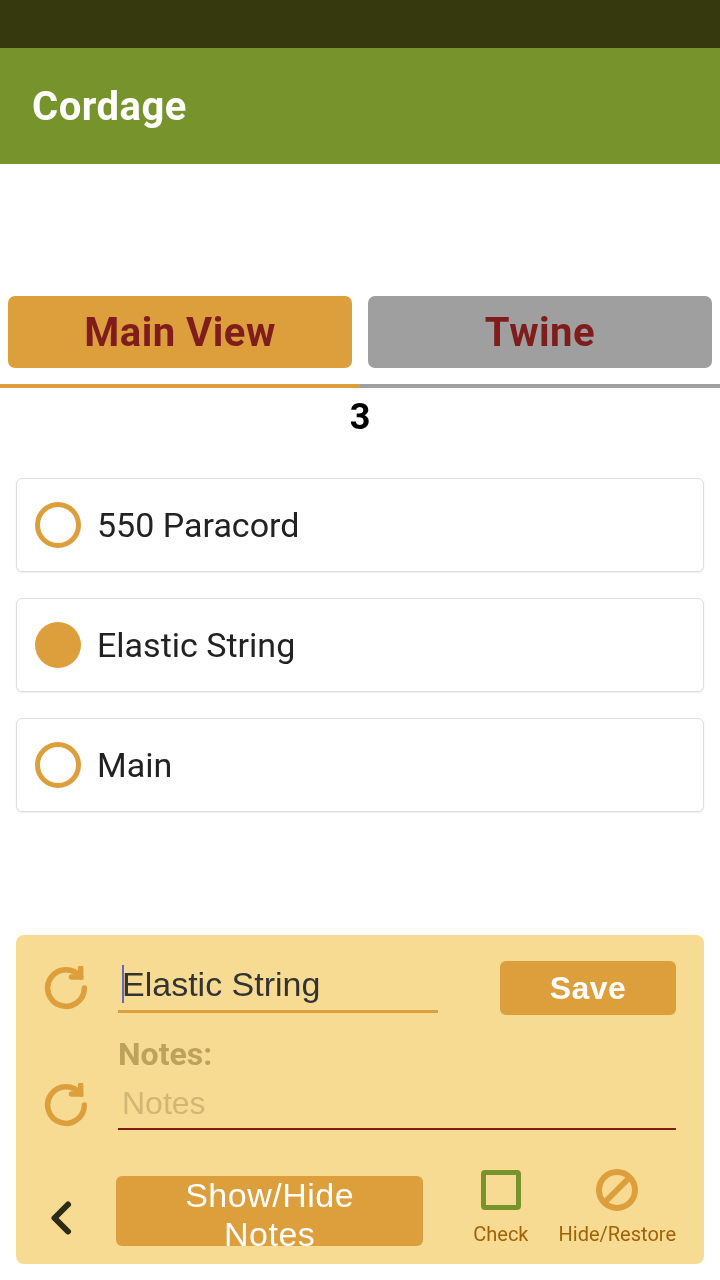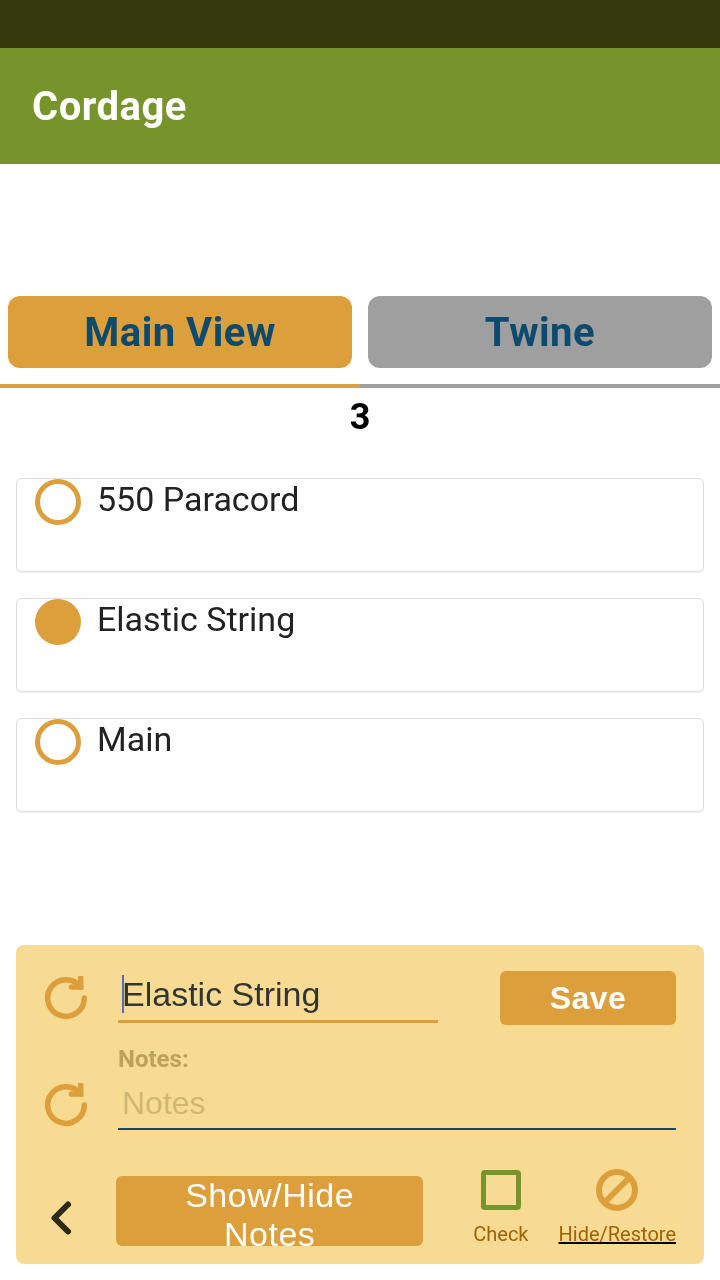--- a/index.html
+++ b/index.html
@@ -6,62 +6,62 @@
   html, body { width: 720px; height: 1280px; font-family: -apple-system, BlinkMacSystemFont, "Segoe UI", Roboto, sans-serif; background: #fff; overflow: hidden; }
 
   .status-bar { height: 48px; background: #36390e; }
 
   .header { height: 116px; background: #77942c; display: flex; align-items: center; padding: 0 32px; }
   .header-title { color: #fff; font-size: 40px; font-weight: 700; letter-spacing: 0.5px; }
 
   .content { padding: 0; }
 
   .tabs { display: flex; gap: 16px; padding: 0 8px; margin-top: 132px; }
-  .tab { flex: 1; height: 72px; display: flex; align-items: center; justify-content: center; font-size: 40px; font-weight: 700; color: #0c4a6e; border-radius: 12px; cursor: pointer; letter-spacing: 0.5px; }
+  .tab { flex: 1; height: 72px; display: flex; align-items: center; justify-content: center; font-size: 40px; font-weight: 700; color: #7f1d1d; border-radius: 7px; cursor: pointer; letter-spacing: 0.5px; }
   .tab.active { background: #dd9e3c; }
   .tab.inactive { background: #9f9f9f; }
 
   .tab-underline { height: 4px; display: flex; margin-top: 16px; }
   .tab-underline .ul-left { flex: 1; background: #dd9e3c; }
   .tab-underline .ul-right { flex: 1; background: #9f9f9f; }
 
   .count { text-align: center; font-size: 36px; font-weight: 700; color: #000; margin-top: 8px; margin-bottom: 40px; }
 
   .list { padding: 0 16px; display: flex; flex-direction: column; gap: 26px; }
-  .item { display: flex; align-items: flex-start; height: 94px; background: #fff; border: 1px solid #ddd; border-radius: 6px; padding: 0 18px; box-shadow: 0 1px 2px rgba(0,0,0,.07); cursor: pointer; }
+  .item { display: flex; align-items: center; height: 94px; background: #fff; border: 1px solid #ddd; border-radius: 6px; padding: 0 18px; box-shadow: 0 1px 2px rgba(0,0,0,.07); cursor: pointer; }
   .radio { width: 46px; height: 46px; border-radius: 50%; border: 5px solid #dd9e3c; background: #fff; flex-shrink: 0; margin-right: 16px; }
   .radio.checked { background: #dd9e3c; border: none; }
   .item-label { font-size: 34px; color: #222; }
 
   .panel { position: absolute; left: 16px; right: 16px; bottom: 16px; background: #f7db92; border-radius: 8px; padding: 26px 28px 18px 28px; }
 
   .panel-row { display: flex; align-items: center; margin-bottom: 20px; }
   .refresh-icon { width: 44px; height: 44px; flex-shrink: 0; margin-right: 30px; cursor: pointer; }
   .refresh-icon svg { width: 100%; height: 100%; display:block; }
 
   .field-wrap { flex: 1; margin-right: 24px; }
   .title-field { width: 320px; font-size: 34px; color: #333; background: transparent; border: none; border-bottom: 3px solid #dd9e3c; padding: 2px 4px 6px 4px; outline: none; }
   .cursor-bar { position: relative; }
   .cursor-bar::before { content: ""; position: absolute; left: 4px; top: 2px; bottom: 10px; width: 2px; background: #5c6bc0; }
 
   .save-btn { width: 176px; height: 54px; background: #dd9e3c; color: #fff; font-size: 32px; font-weight: 700; border: none; border-radius: 6px; cursor: pointer; letter-spacing: .5px; }
 
-  .notes-label { color: #bca35b; font-size: 24px; font-weight: 700; margin-left: 74px; margin-bottom: 6px; }
+  .notes-label { color: #bca35b; font-size: 32px; font-weight: 700; margin-left: 74px; margin-bottom: 6px; }
   .notes-row { display: flex; align-items: center; }
-  .notes-field { flex: 1; font-size: 32px; color: #bca35b; background: transparent; border: none; border-bottom: 2px solid #0c4a6e; padding: 6px 4px; outline: none; }
+  .notes-field { flex: 1; font-size: 32px; color: #bca35b; background: transparent; border: none; border-bottom: 2px solid #7f1d1d; padding: 6px 4px; outline: none; }
   .notes-field::placeholder { color: #d0b773; }
 
   .panel-bottom { display: flex; align-items: flex-end; margin-top: 36px; gap: 16px; }
   .back-icon { width: 36px; height: 36px; cursor: pointer; flex-shrink:0; margin-bottom: 10px; }
   .back-icon svg { width:100%; height:100%; display:block; }
 
   .show-hide-btn { background: #dd9e3c; color: #fff; font-size: 34px; font-weight: 400; border: none; border-radius: 6px; height: 70px; padding: 0 22px; cursor: pointer; margin-left: 20px; letter-spacing:.5px;}
 
   .action-col { display: flex; flex-direction: column; align-items: center; cursor: pointer; margin-left: 18px; }
-  .action-col:last-child { margin-left: 14px; text-decoration: underline; }
+  .action-col:last-child { margin-left: 14px; }
   .action-icon-box { width: 48px; height: 48px; display:flex; align-items:center; justify-content:center; }
   .action-label { color: #a16207; font-size: 20px; margin-top: 8px; white-space: nowrap; }
 
   .check-square { width: 40px; height: 40px; border: 5px solid #77942c; border-radius: 4px; }
 </style>
 </head>
 <body>
 
 <div class="status-bar"></div>
 

